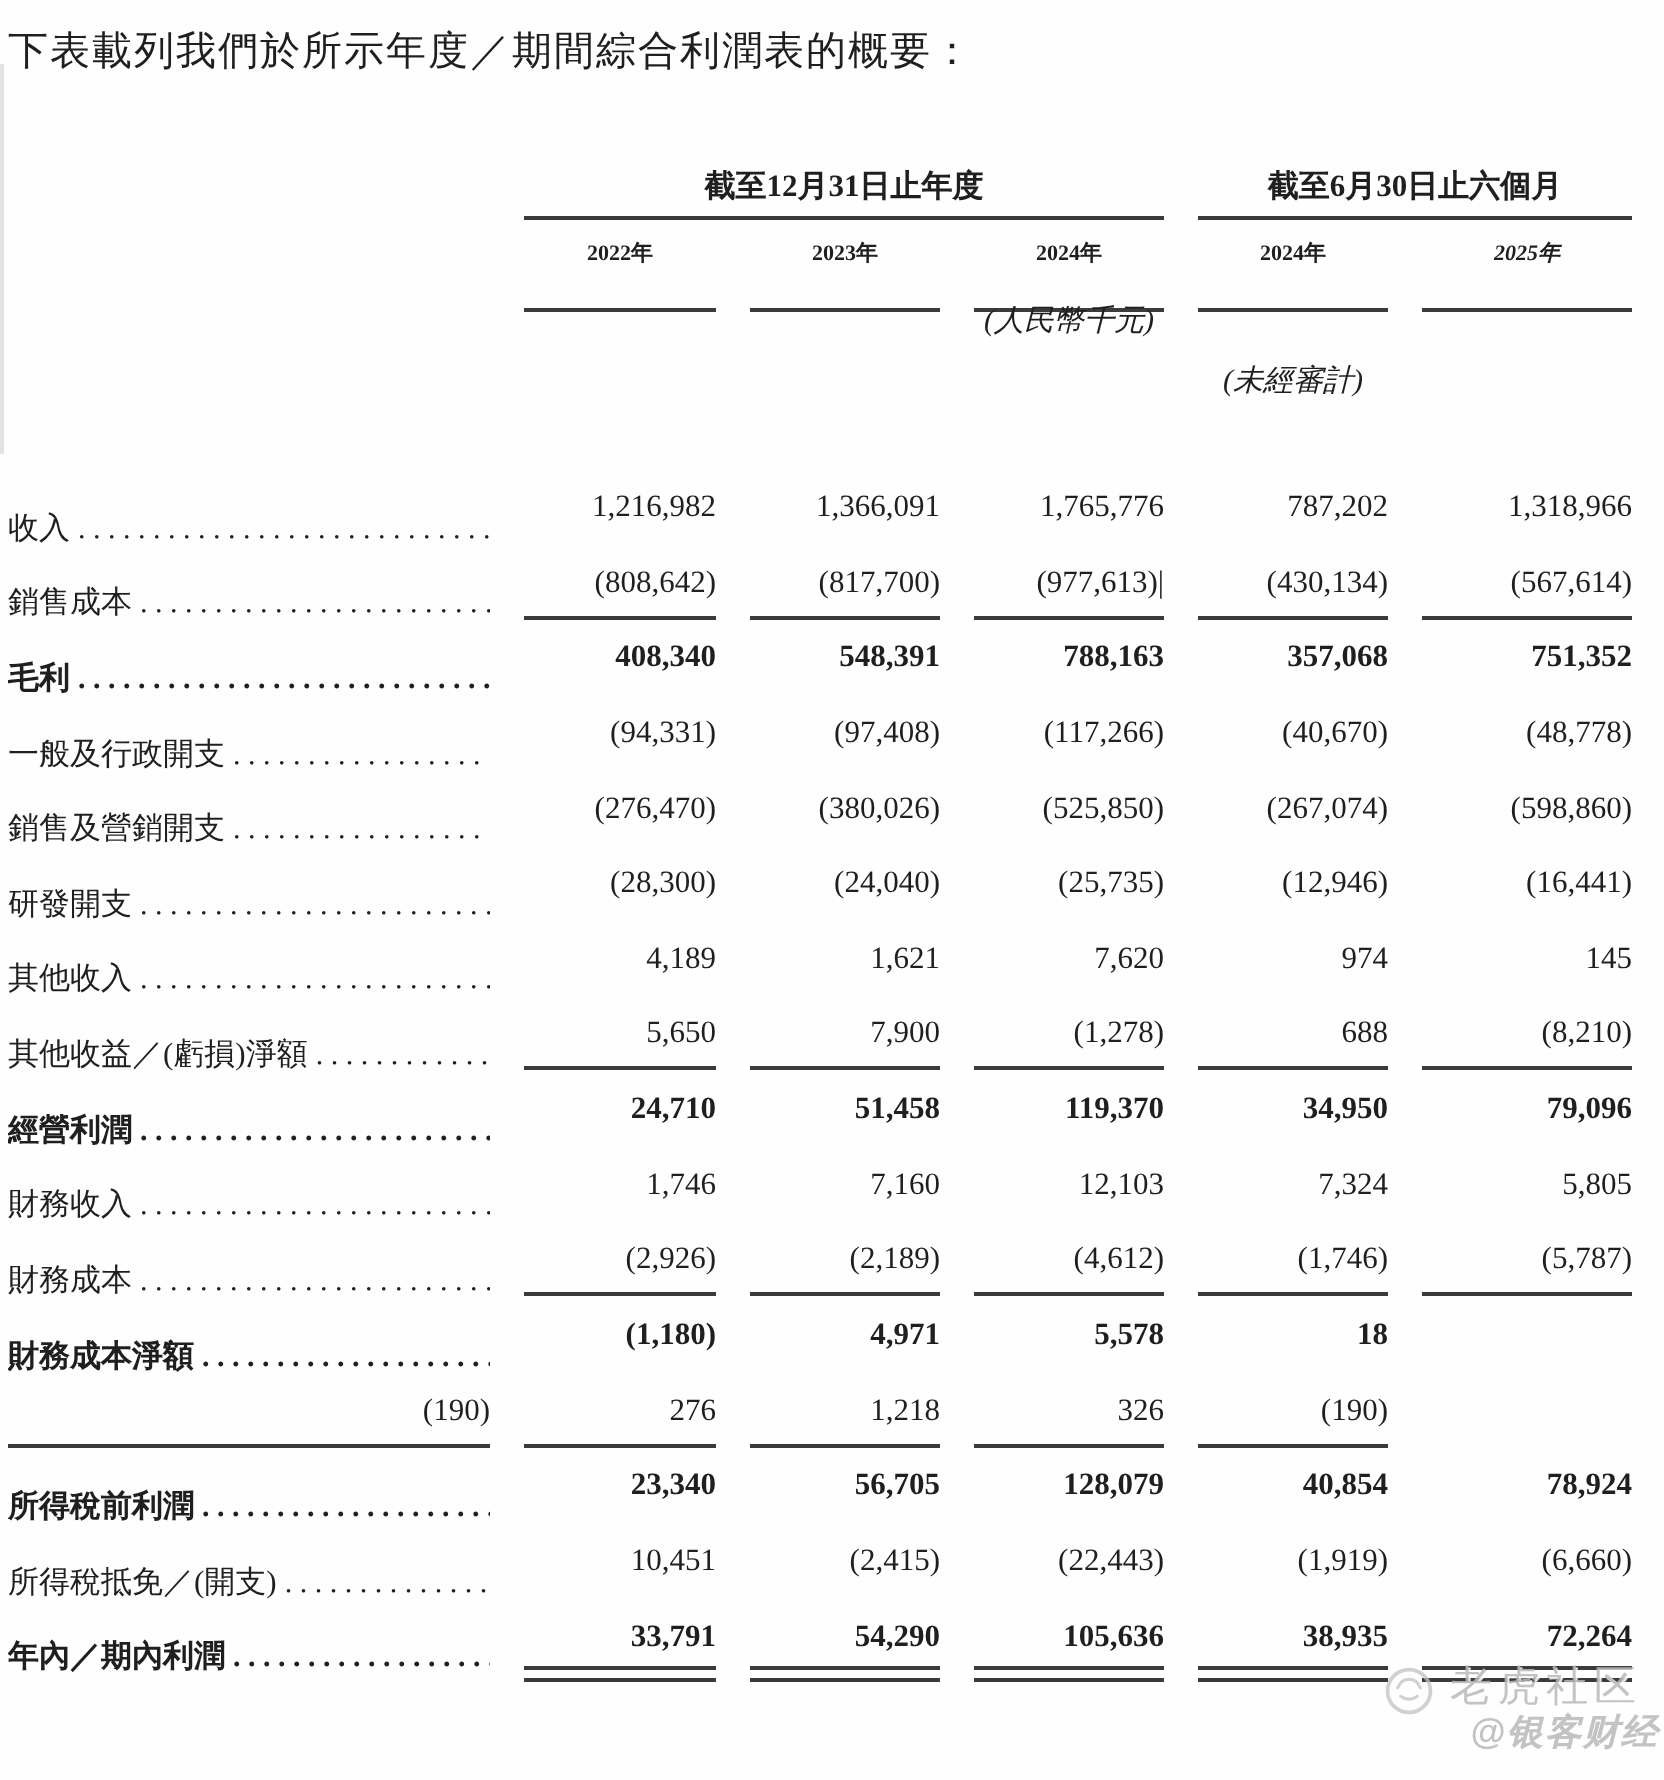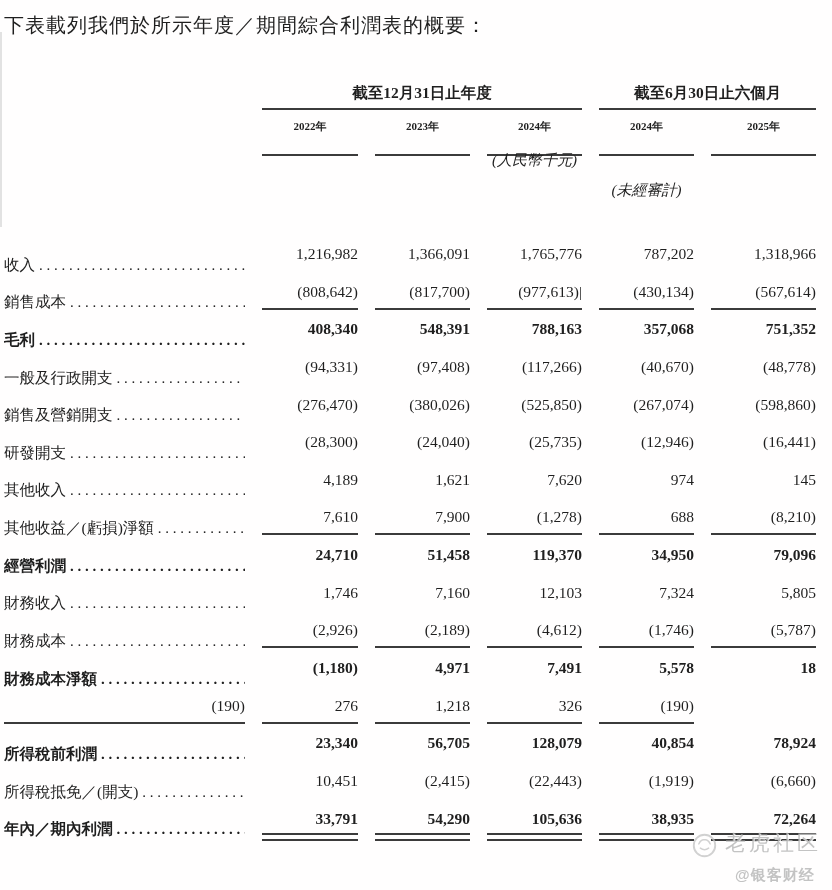--- a/index.html
+++ b/index.html
@@ -45,22 +45,22 @@
   .u2 .num::after {
     content:""; position:absolute; left:0; right:0; top:31px; height:2px; background:#3b3b3b;
     box-shadow:0 6px 0 #3b3b3b;
   }
 
   .wm { position:absolute; left:692px; top:829px; width:140px; height:56px;
         font-family:"Liberation Sans","DejaVu Sans",sans-serif; pointer-events:none; }
   .wm-icon { position:absolute; left:0; top:4px; opacity:.75; }
   .wm-name { position:absolute; left:33px; top:0; font-size:21px; font-weight:normal; letter-spacing:3px;
              color:rgba(184,184,184,.85); text-shadow:1px 1px 0 rgba(255,255,255,.85); white-space:nowrap; }
-  .wm-handle { position:absolute; left:43px; top:37px; font-size:15px; font-weight:bold; letter-spacing:1px;
-             color:rgba(184,184,184,.85); text-shadow:1px 1px 0 rgba(255,255,255,.85); white-space:nowrap; }
+  .wm-handle { position:absolute; left:43px; top:25px; font-size:18px; font-weight:bold; letter-spacing:1px;
+             color:rgba(184,184,184,.85); text-shadow:1px 1px 0 rgba(255,255,255,.85); white-space:nowrap;font-style:italic; }
 </style>
 </head>
 <body>
 
 <div class="page">
   <div class="edge"></div>
 
   <div class="title">下表載列我們於所示年度／期間綜合利潤表的概要：</div>
 
   <div class="grid thead-row group-row">
@@ -70,21 +70,21 @@
     <div class="gcell g2">
       <span>截至6月30日止六個月</span>
     </div>
   </div>
 
   <div class="grid thead-row year-row" id="year-row">
       <div class="ycell" style="grid-column: 2;">2022年</div>
       <div class="ycell" style="grid-column: 3;">2023年</div>
       <div class="ycell" style="grid-column: 4;">2024年</div>
       <div class="ycell" style="grid-column: 5;">2024年</div>
-      <div class="ycell" style="grid-column: 6;">2025年</div>
+      <div class="ycell" style="grid-column: 6; font-style: italic;">2025年</div>
     </div>
 
   <div class="grid thead-row note-row unit-row">
     <div class="note c4">(人民幣千元)</div>
   </div>
 
   <div class="grid thead-row note-row audit-row">
     <div class="note c5">(未經審計)</div>
   </div>
 
@@ -164,21 +164,21 @@
     <div class="cell num">1,621</div>
     <div class="cell num">7,620</div>
     <div class="cell num">974</div>
     <div class="cell num">145</div>
   </div>
       <div class="grid r u1">
     <div class="cell label-cell">
       <span class="lbl">其他收益／(虧損)淨額</span>
       <span class="dots"></span>
     </div>
-    <div class="cell num">7,610</div>
+    <div class="cell num">5,650</div>
     <div class="cell num">7,900</div>
     <div class="cell num">(1,278)</div>
     <div class="cell num">688</div>
     <div class="cell num">(8,210)</div>
   </div>
       <div class="grid r b">
     <div class="cell label-cell">
       <span class="lbl">經營利潤</span>
       <span class="dots"></span>
     </div>
@@ -210,21 +210,20 @@
     <div class="cell num">(1,746)</div>
     <div class="cell num">(5,787)</div>
   </div>
       <div class="grid r b">
     <div class="cell label-cell">
       <span class="lbl">財務成本淨額</span>
       <span class="dots"></span>
     </div>
     <div class="cell num">(1,180)</div>
     <div class="cell num">4,971</div>
-    <div class="cell num">7,491</div>
     <div class="cell num">5,578</div>
     <div class="cell num">18</div>
   </div>
       <div class="grid r u1">
     <div class="cell num">(190)</div>
     <div class="cell num">276</div>
     <div class="cell num">1,218</div>
     <div class="cell num">326</div>
     <div class="cell num">(190)</div>
   </div>

